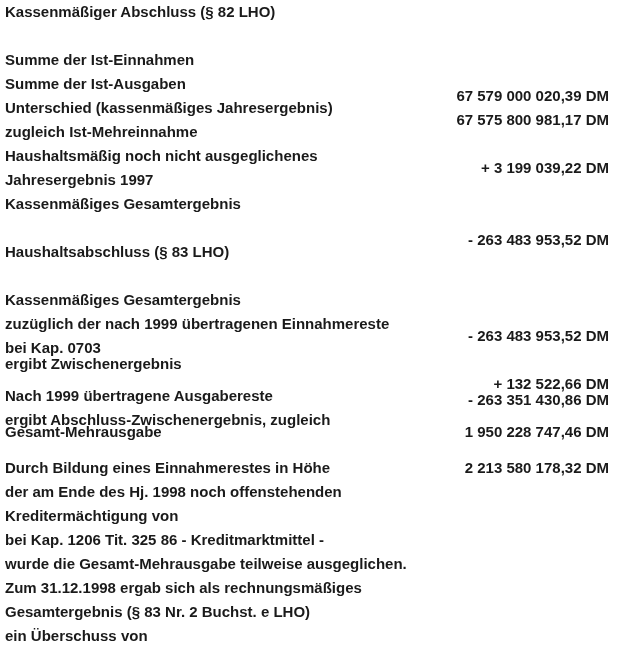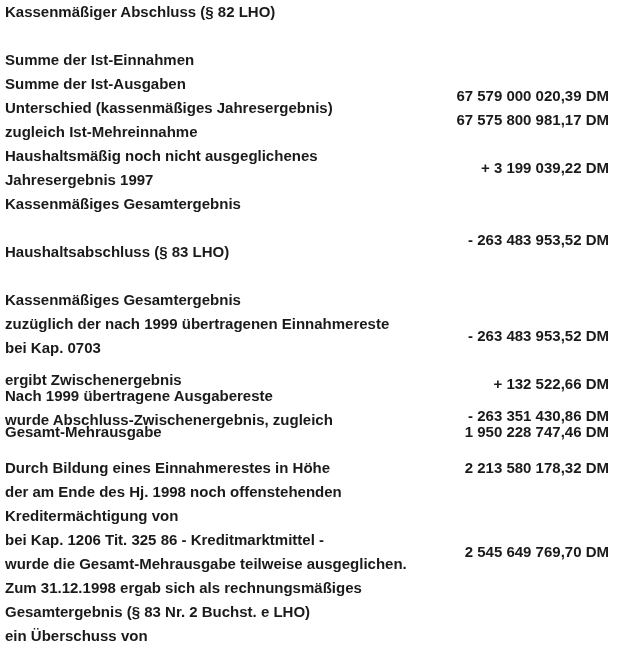--- a/index.html
+++ b/index.html
@@ -62,47 +62,46 @@
     <span class="value">- 263 483 953,52 DM</span>
   </div>
   <div class="row" style="top:312px">
     <span class="label">zuzüglich der nach 1999 übertragenen Einnahmereste</span>
     <span class="value"></span>
   </div>
   <div class="row" style="top:336px">
     <span class="label">bei Kap. 0703</span>
     <span class="value">+ 132 522,66 DM</span>
   </div>
-  <div class="row" style="top:368px">
+  <div class="row" style="top:352px">
     <span class="label">ergibt Zwischenergebnis</span>
     <span class="value">- 263 351 430,86 DM</span>
   </div>
   <div class="row" style="top:384px">
     <span class="label">Nach 1999 übertragene Ausgabereste</span>
     <span class="value">1 950 228 747,46 DM</span>
   </div>
   <div class="row" style="top:408px">
-    <span class="label">wurde Abschluss-Zwischenergebnis, zugleich</span>
+    <span class="label">ergibt Abschluss-Zwischenergebnis, zugleich</span>
     <span class="value"></span>
   </div>
   <div class="row" style="top:420px">
     <span class="label">Gesamt-Mehrausgabe</span>
     <span class="value">2 213 580 178,32 DM</span>
   </div>
   <div class="row" style="top:456px">
     <span class="label">Durch Bildung eines Einnahmerestes in Höhe</span>
     <span class="value"></span>
   </div>
   <div class="row" style="top:480px">
     <span class="label">der am Ende des Hj. 1998 noch offenstehenden</span>
     <span class="value"></span>
   </div>
   <div class="row" style="top:504px">
     <span class="label">Kreditermächtigung von</span>
-    <span class="value">2 545 649 769,70 DM</span>
   </div>
   <div class="row" style="top:528px">
     <span class="label">bei Kap. 1206 Tit. 325 86 - Kreditmarktmittel -</span>
     <span class="value"></span>
   </div>
   <div class="row" style="top:552px">
     <span class="label">wurde die Gesamt-Mehrausgabe teilweise ausgeglichen.</span>
     <span class="value"></span>
   </div>
   <div class="row" style="top:576px">

